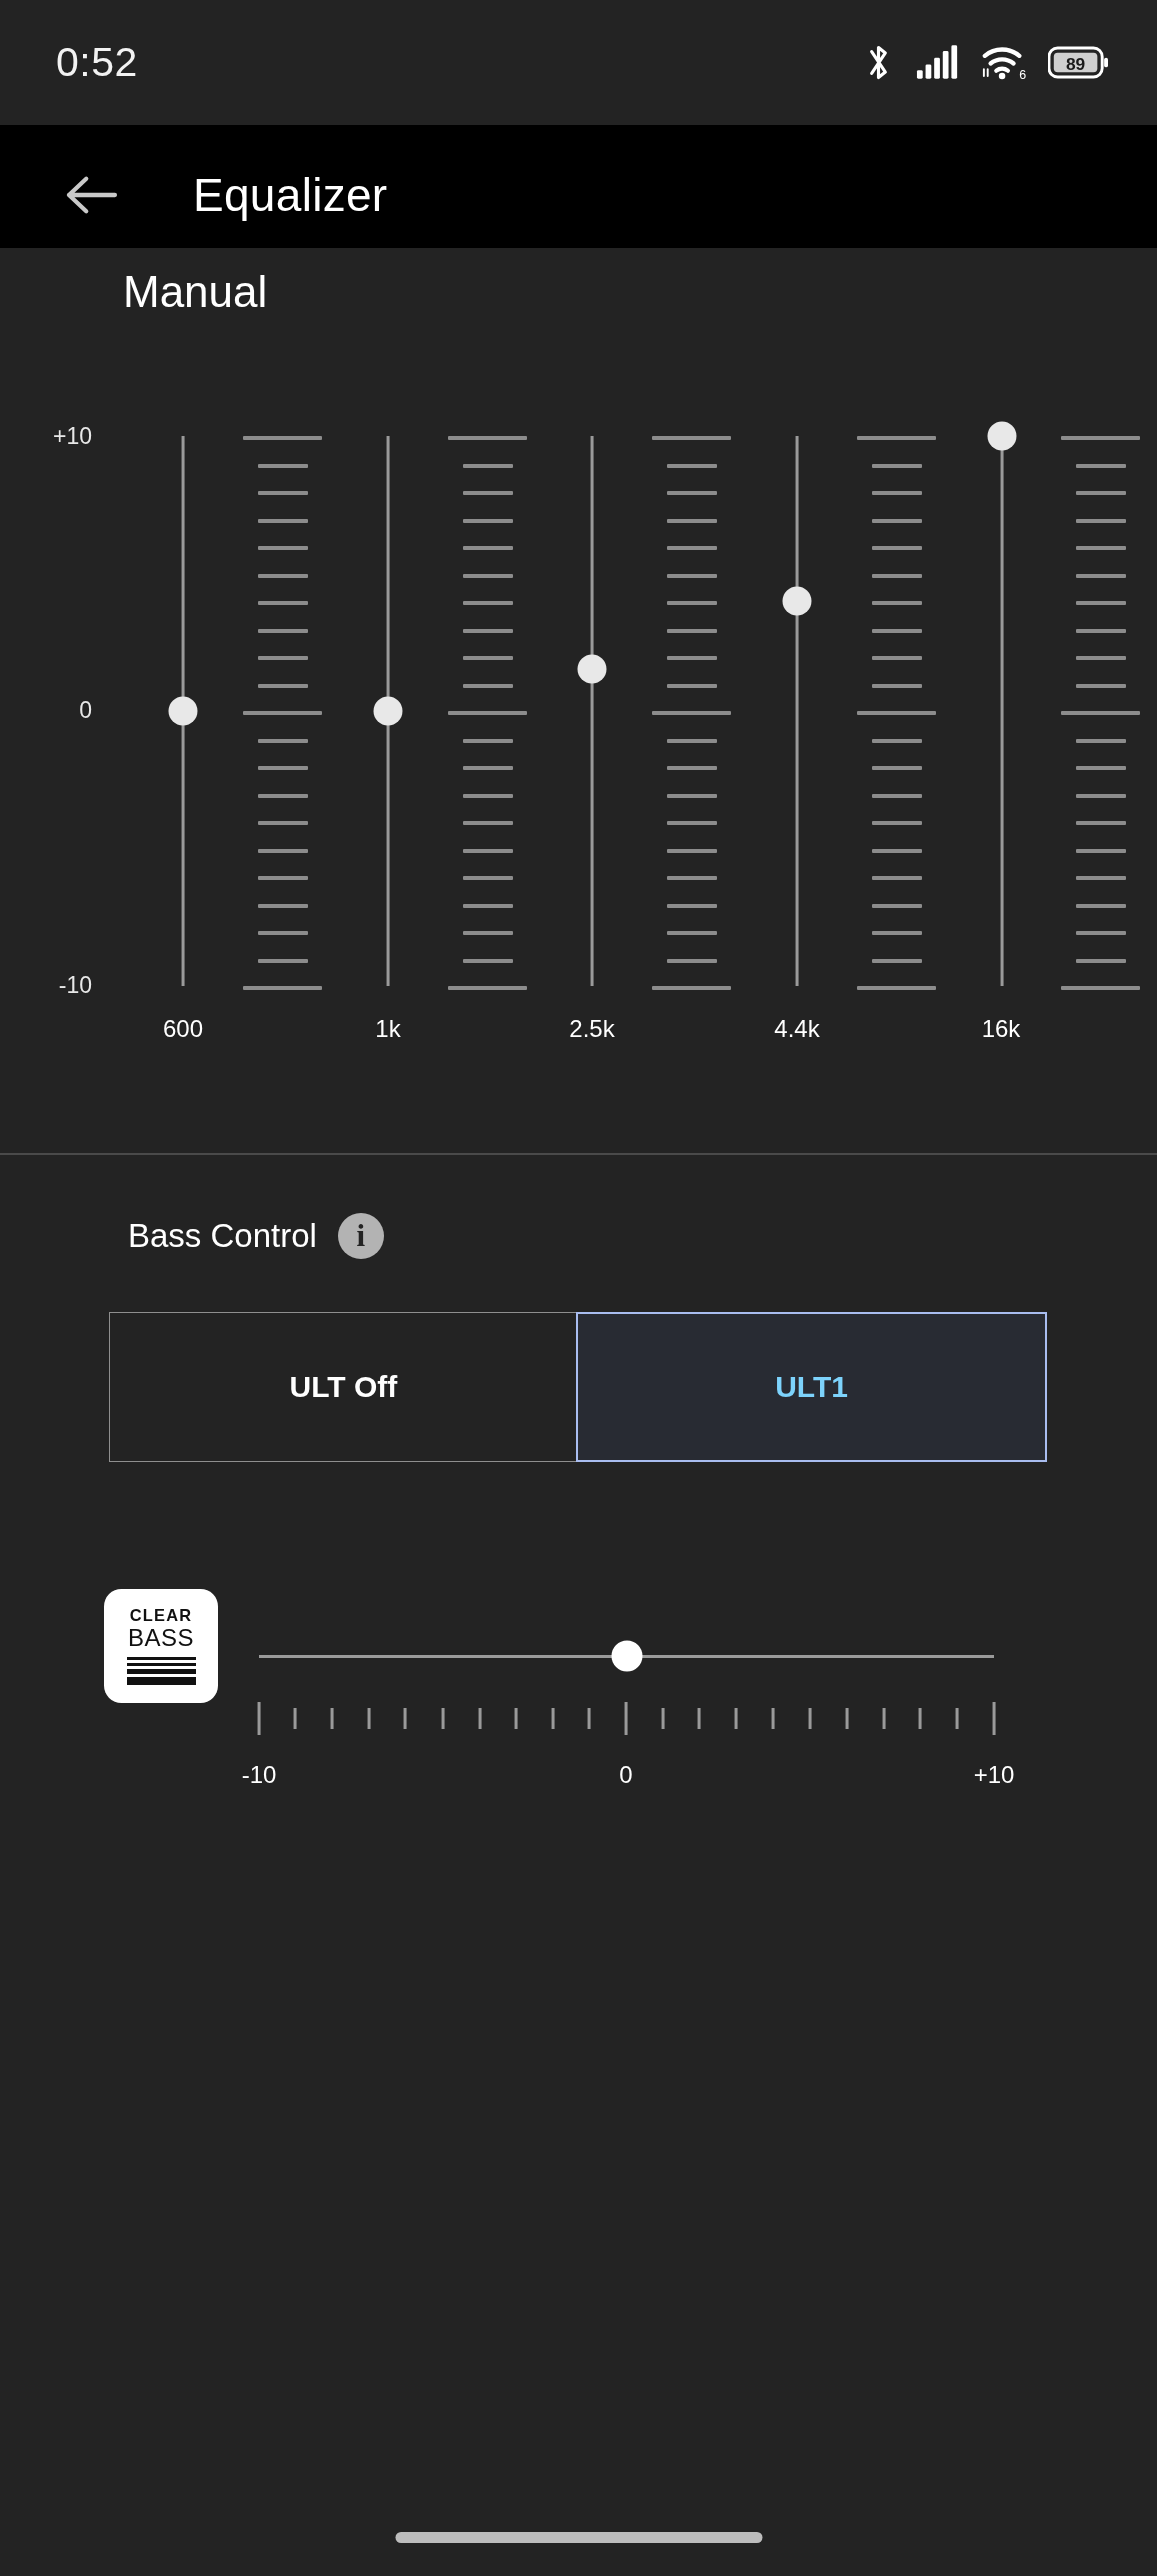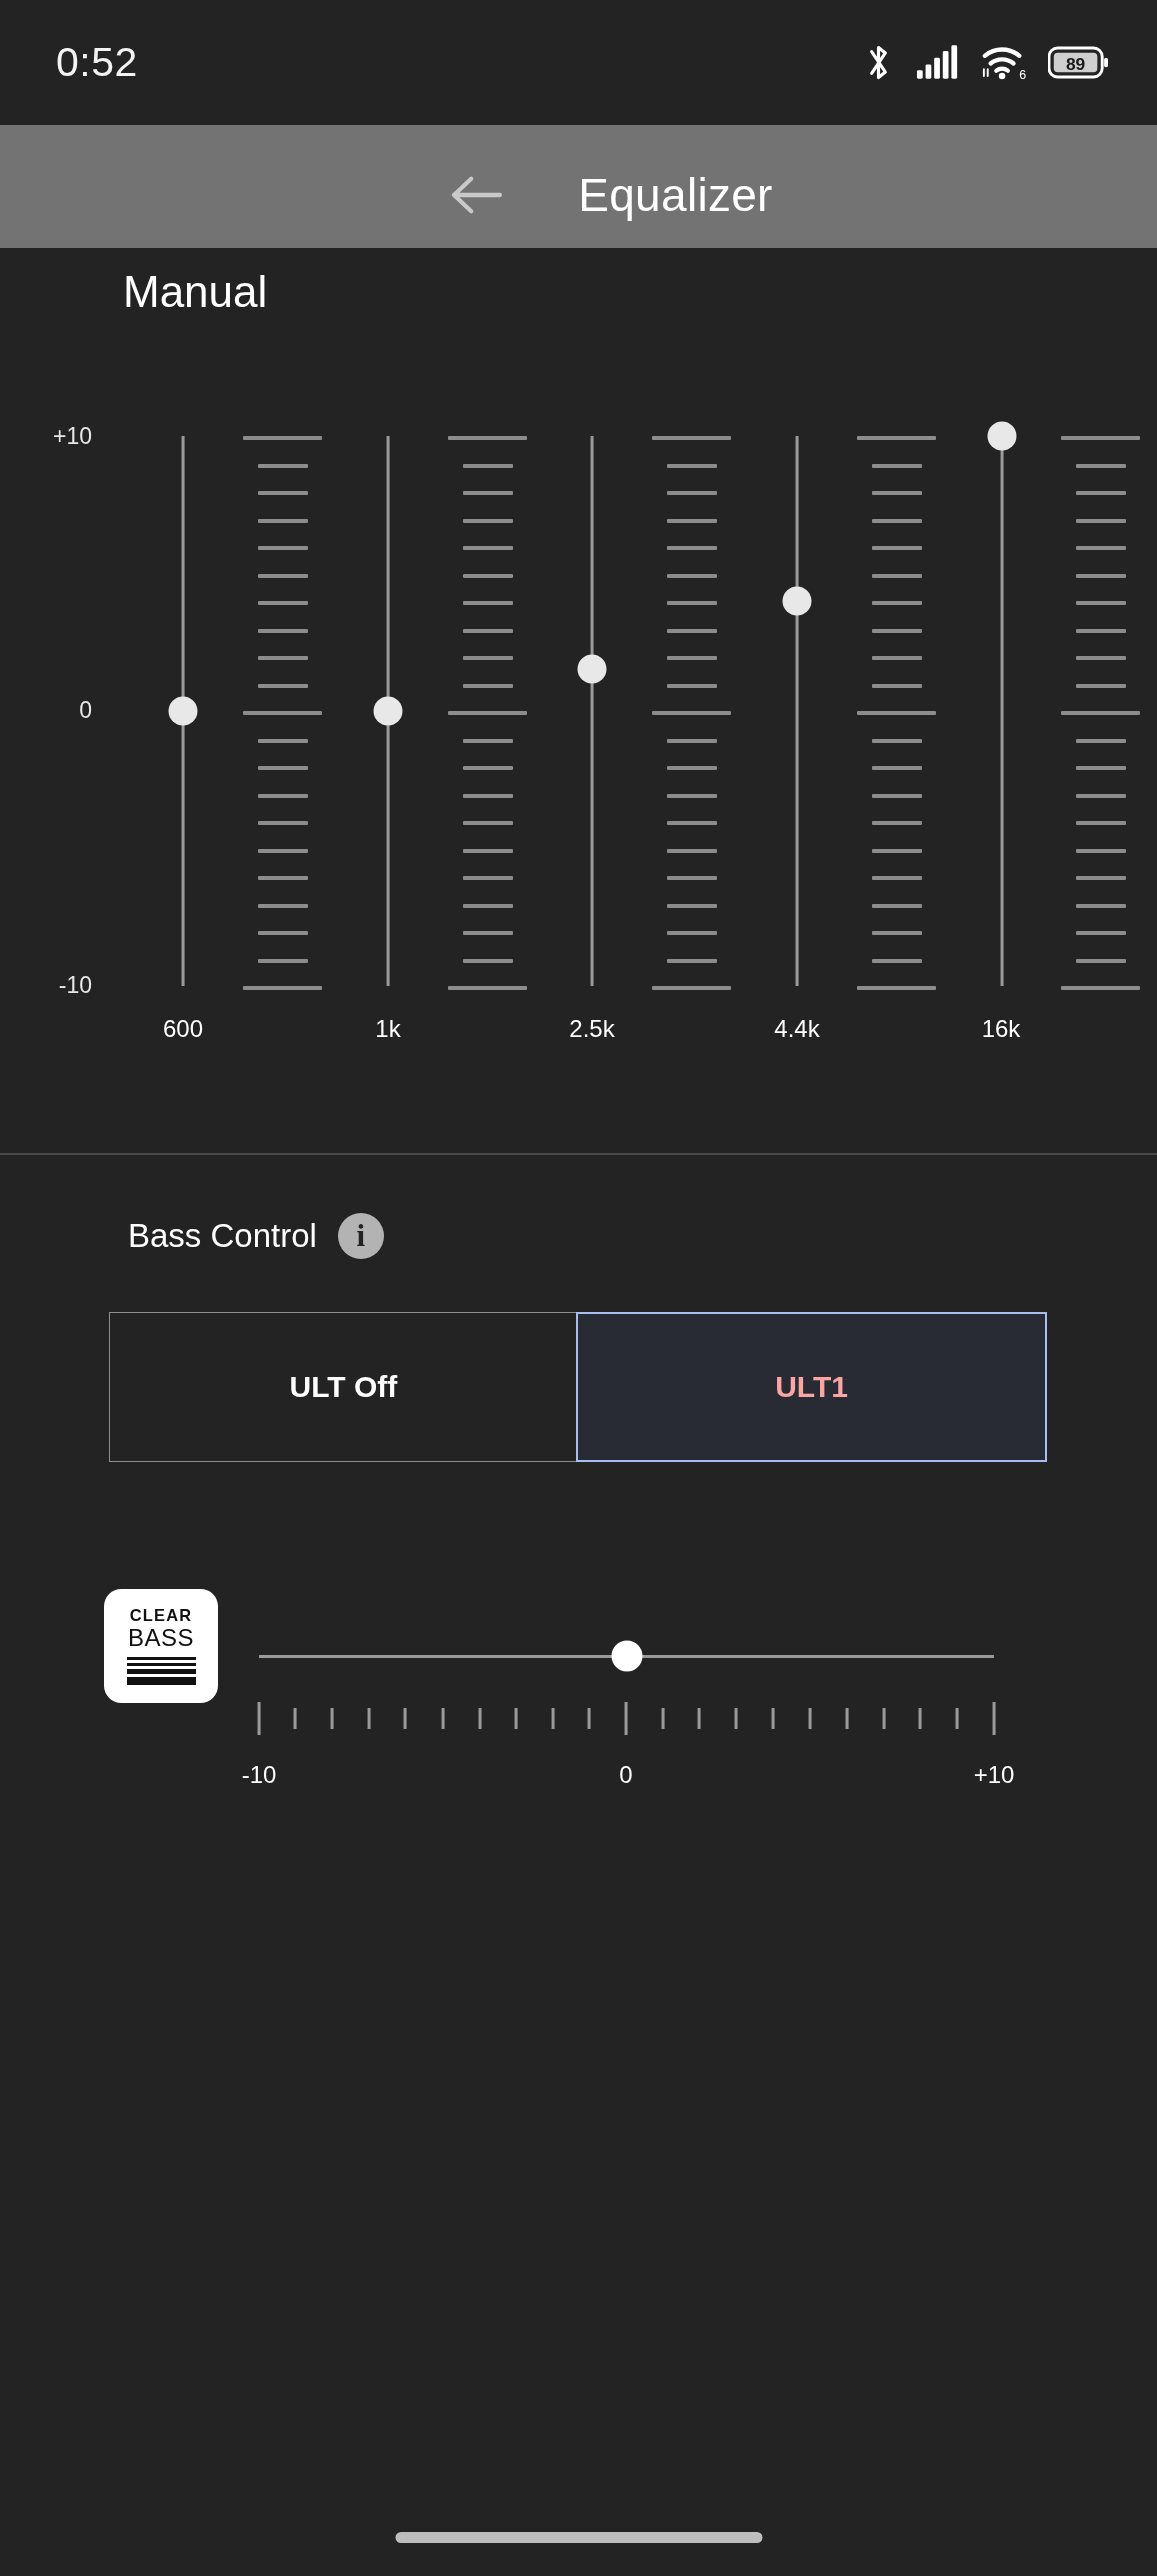--- a/index.html
+++ b/index.html
@@ -17,22 +17,21 @@
     display:flex; align-items:center; justify-content:space-between;
     padding:0 50px 0 56px;
   }
   .clock { color:#f2f2f2; font-size:41px; letter-spacing:0.5px; }
   .sysicons { display:flex; align-items:center; gap:21px; }
 
   
   .appbar {
     position:absolute; top:125px; left:0; width:1158px; height:139px;
     display:flex; align-items:center; padding-left:56px;
-    background:#737373;
-    justify-content:center;
+    background:#000000;
   }
   .back-btn { width:69px; height:69px; display:flex; align-items:center; justify-content:center; }
   .appbar-title {
     color:#ffffff; font-size:46px; font-weight:400;
     margin-left:68px; letter-spacing:0.3px;
   }
 
   
   .eq-section { position:absolute; top:248px; left:0; width:1158px; height:888px; background:#232323; }
   .preset-name {
@@ -106,21 +105,21 @@
   }
   .seg {
     flex:1; display:flex; align-items:center; justify-content:center;
     border:1.9px solid #8f8f8f;
     color:#ffffff; font-size:30px; font-weight:700;
     background:#232323; margin-left:-1.9px;
   }
   .seg:first-child { margin-left:0; }
   .seg.selected {
     border:2.9px solid #a9bdf0;
-    color:#fca5a5;
+    color:#7dd3fc;
     background:#282b33;
     z-index:2;
   }
 
   .bass-desc {
     position:absolute; top:347px; left:109px;
     color:#b8b8b8; font-size:30px;
   }
 
   

